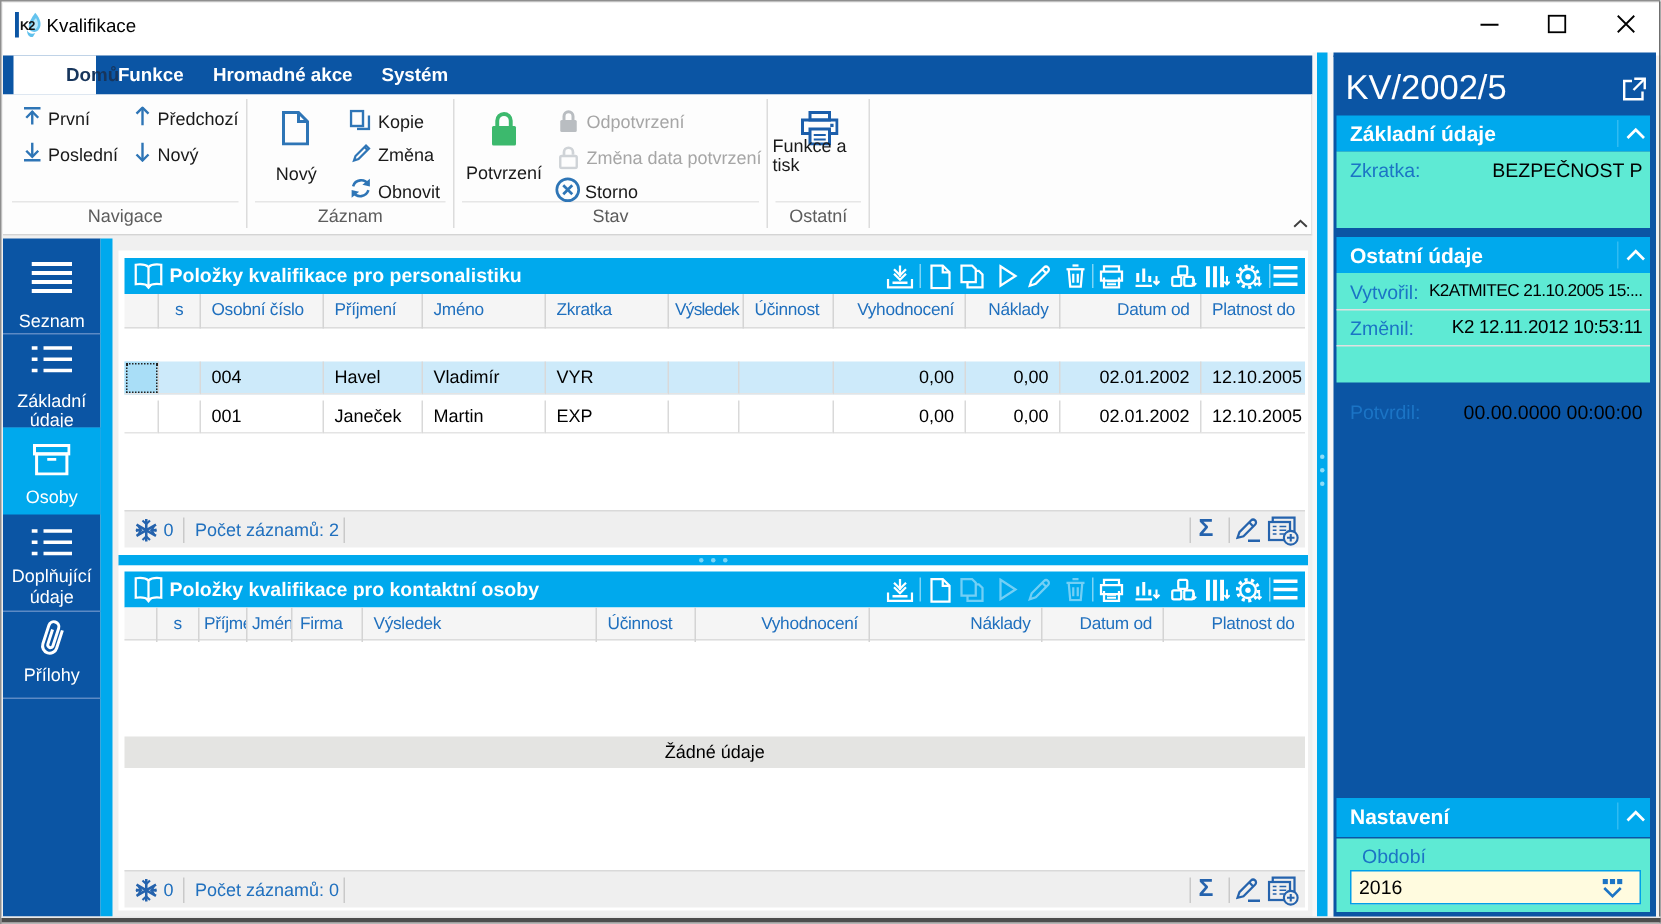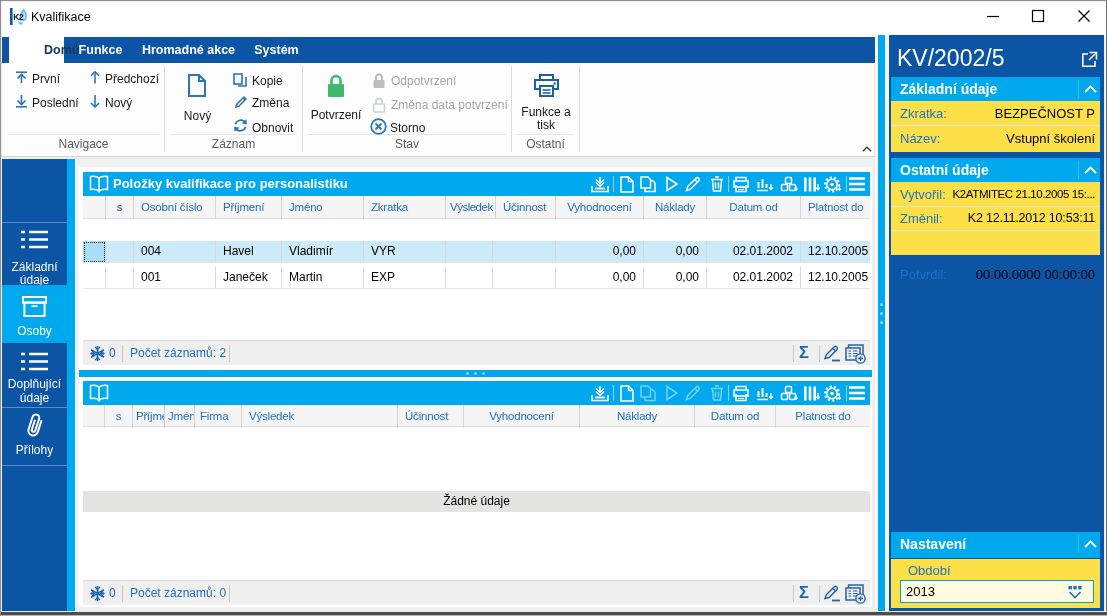--- a/index.html
+++ b/index.html
@@ -25,34 +25,34 @@
 #sidebar { position:absolute; left:1px; top:158px; width:65px; height:452px; background:#0b55a4; }
 #sidecyan { position:absolute; left:66px; top:158px; width:8px; height:452px; background:#00a9ed; }
 .sitem { position:absolute; left:0; width:65px; color:#fff; font-size:12px; text-align:center; }
 .sdiv { position:absolute; left:0; width:65px; height:1px; background:#5d8ac4; }
 
 .panelbox { position:absolute; left:78px; width:793px; background:#fff; }
 .phead { position:absolute; left:82px; width:787px; height:24px; background:#00a9ed; }
 .ptitle { position:absolute; left:30px; top:4px; font-size:13px; font-weight:bold; color:#fff; }
 .thead-row { position:absolute; left:82px; width:787px; height:23px; background:#f5f5f5; border-bottom:1px solid #dcdcdc; }
 .th { position:absolute; top:0; height:23px; font-size:11.5px; letter-spacing:-0.2px; color:#2070be; line-height:22px; padding:0 7px; border-right:1px solid #d4d4d4; overflow:hidden; white-space:nowrap; }
-.th.r { text-align:center; }
+.th.r { text-align:right; }
 .th.c { text-align:center; padding:0; }
 .td { position:absolute; top:0; height:22px; font-size:12px; color:#000; line-height:21px; padding:0 7px; border-right:1px solid #d9d9d9; border-bottom:1px solid #e4e4e4; overflow:hidden; white-space:nowrap; }
 .td.r { text-align:right; }
 .statusbar { position:absolute; left:82px; width:787px; height:25px; background:#efefef; border-top:1px solid #d9d9d9; }
 .st-text { position:absolute; top:5px; font-size:12px; color:#2070be; }
 .st-sep { position:absolute; top:4px; width:1px; height:17px; background:#c9c9c9; }
 
 #vstrip-bg { position:absolute; left:874px; top:34px; width:14px; height:576px; background:#f7f7f7; }
 #vstrip { position:absolute; left:877px; top:34px; width:7px; height:576px; background:#00a9ed; }
 #rpanel { position:absolute; left:888px; top:36px; width:215px; height:577px; background:#0b55a4; }
 .rsection-head { position:absolute; left:2px; width:209px; height:24px; background:#00a9ed; }
 .rsection-head .t { position:absolute; left:9px; top:4px; font-size:14px; font-weight:bold; color:#fff; }
-.rsection-body { position:absolute; left:2px; width:209px; background:#fde047; }
+.rsection-body { position:absolute; left:2px; width:209px; background:#5eead4; }
 .rrow { position:relative; height:25px; border-bottom:1px solid #e0e0e0; }
 .rrow:last-child { border-bottom:none; }
 .rlabel { position:absolute; left:9px; top:5px; font-size:13px; color:#1b74c5; }
 .rvalue { position:absolute; right:5px; top:5px; font-size:13px; color:#000; white-space:nowrap; }
 </style>
 </head>
 <body>
 <div id="win">
   <div id="titlebar">
     <div id="title-text">Kvalifikace</div>
@@ -160,28 +160,36 @@
 
     <svg class="abs" style="left:532px;top:11px;" width="25" height="23" viewBox="0 0 25 23">
         <g fill="none" stroke="#1b5eab" stroke-width="2">
           <rect x="6" y="1" width="13" height="5"></rect>
           <rect x="1" y="6" width="23" height="9"></rect>
           <rect x="6" y="12" width="13" height="10" fill="#fdfdfd"></rect>
           <path d="M8.5 16 H16.5 M8.5 19 H16.5" stroke-width="1.4"></path>
         </g>
         <rect x="19.5" y="8.5" width="2.2" height="2.2" fill="#1b5eab"></rect>
       </svg>
-    <div class="rtext" style="left:513px;top:43px;width:62px;text-align:center;line-height:13px;">Funkce a tisk</div>
+    <div class="rtext" style="left:513px;top:28px;width:62px;line-height:13px;">Funkce a tisk</div>
 
     <svg class="abs" style="left:860px;top:83px;" width="10" height="6" viewBox="0 0 10 6">
         <path d="M0.8 5.2 L5 1.2 L9.2 5.2" fill="none" stroke="#3f3f3f" stroke-width="1.3"></path>
       </svg>
   </div>
   <div id="sidebar">
 
+    <div class="sitem" style="top:10px;height:53px;">
+      <svg style="margin-top:5px;" width="27" height="22" viewBox="0 0 27 22">
+          <g stroke="#fff" stroke-width="2.6">
+            <path d="M0 2 H27 M0 8 H27 M0 14 H27 M0 20 H27"></path>
+          </g>
+        </svg>
+      <div style="margin-top:8px;">Seznam</div>
+    </div>
     <div class="sdiv" style="top:63px;"></div>
     <div class="sitem" style="top:63px;height:63px;">
       <svg style="margin-top:8px;" width="27" height="20" viewBox="0 0 27 20">
           <g stroke="#fff" stroke-width="2.4">
             <path d="M8 2 H27 M8 9.5 H27 M8 17 H27"></path>
             <path d="M0 2 H4 M0 9.5 H4 M0 17 H4"></path>
           </g>
         </svg>
       <div style="margin-top:8px;line-height:13px;">Základní<br>údaje</div>
     </div>
@@ -406,20 +414,21 @@
 
     <div class="panelbox" style="top:376px;height:230px;"></div>
     <div class="phead" style="top:380px;">
       <svg class="abs" style="left:6px;top:3px;" width="20" height="18" viewBox="0 0 20 18">
           <g fill="none" stroke="#fff" stroke-width="1.5">
             <path d="M10 3 C8 1.2 5 1 1.5 1.5 V14.5 C5 14 8 14.2 10 16 C12 14.2 15 14 18.5 14.5 V1.5 C15 1 12 1.2 10 3 Z"></path>
             <path d="M10 3 V16"></path>
           </g>
           <path d="M8 15.5 L10 18 L12 15.5 Z" fill="#fff"></path>
         </svg>
+      <div class="ptitle">Položky kvalifikace pro kontaktní osoby</div>
       <svg style="position:absolute;left:508px;top:4px;" width="18" height="17" viewBox="0 0 18 17">
           <g fill="none" stroke="#fff" stroke-width="1.5">
             <path d="M1 10 V15.5 H17 V10"></path>
             <path d="M9 1 V8.5"></path>
             <path d="M5 3.5 L9 7.5 L13 3.5"></path>
             <path d="M5 6.5 L9 10.5 L13 6.5"></path>
             <path d="M4 12.5 H14" stroke-width="1.8"></path>
           </g>
         </svg>
       <div style="position:absolute;left:530px;top:4px;width:1px;height:16px;background:#7fd5f6;"></div>
@@ -573,24 +582,20 @@
       <div class="t">Základní údaje</div>
       <div class="abs" style="left:187px;top:3px;width:1px;height:18px;background:#31bbf2;"></div>
       <svg class="abs" style="left:193px;top:8px;" width="13" height="8" viewBox="0 0 13 8">
           <path d="M1 7 L6.5 1.5 L12 7" fill="none" stroke="#fff" stroke-width="1.8"></path>
         </svg>
     </div>
     <div class="rsection-body" style="top:64px;height:51px;">
       <div class="rrow">
           <div class="rlabel">Zkratka:</div>
           <div class="rvalue">BEZPEČNOST P</div>
-        </div>
-      <div class="rrow">
-          <div class="rlabel">Název:</div>
-          <div class="rvalue">Vstupní školení</div>
         </div>
     </div>
     <div class="rsection-head" style="top:121px;">
       <div class="t">Ostatní údaje</div>
       <div class="abs" style="left:187px;top:3px;width:1px;height:18px;background:#31bbf2;"></div>
       <svg class="abs" style="left:193px;top:8px;" width="13" height="8" viewBox="0 0 13 8">
           <path d="M1 7 L6.5 1.5 L12 7" fill="none" stroke="#fff" stroke-width="1.8"></path>
         </svg>
     </div>
     <div class="rsection-body" style="top:145px;height:73px;">
@@ -610,21 +615,21 @@
     <div class="rsection-head" style="top:495px;height:26px;">
       <div class="t">Nastavení</div>
       <div class="abs" style="left:187px;top:3px;width:1px;height:18px;background:#31bbf2;"></div>
       <svg class="abs" style="left:193px;top:8px;" width="13" height="8" viewBox="0 0 13 8">
           <path d="M1 7 L6.5 1.5 L12 7" fill="none" stroke="#fff" stroke-width="1.8"></path>
         </svg>
     </div>
     <div class="rsection-body" style="top:522px;height:49px;">
       <div class="abs" style="left:17px;top:4px;font-size:13px;color:#1b74c5;">Období</div>
       <div class="abs" style="left:9px;top:21px;width:194px;height:23px;background:#fffbdf;border:1px solid #00a0e9;">
-        <div class="abs" style="left:5px;top:3px;font-size:13px;color:#000;">2013</div>
+        <div class="abs" style="left:5px;top:3px;font-size:13px;color:#000;">2016</div>
         <svg class="abs" style="right:9px;top:5px;" width="18" height="13" viewBox="0 0 18 13">
             <g fill="#1b74c5">
               <rect x="2.5" y="0" width="3.4" height="3.4"></rect>
               <rect x="7.3" y="0" width="3.4" height="3.4"></rect>
               <rect x="12.1" y="0" width="3.4" height="3.4"></rect>
             </g>
             <path d="M3.5 6 L9 11.5 L14.5 6" fill="none" stroke="#1b74c5" stroke-width="1.7"></path>
           </svg>
       </div>
     </div>

